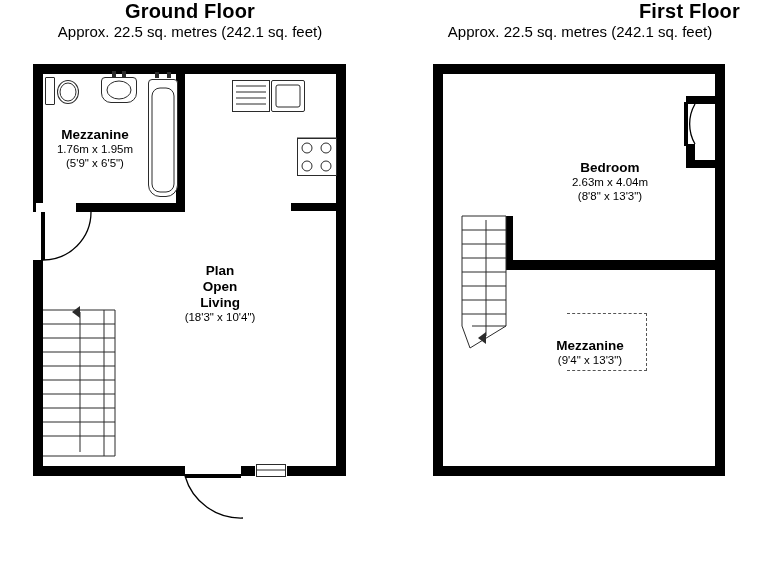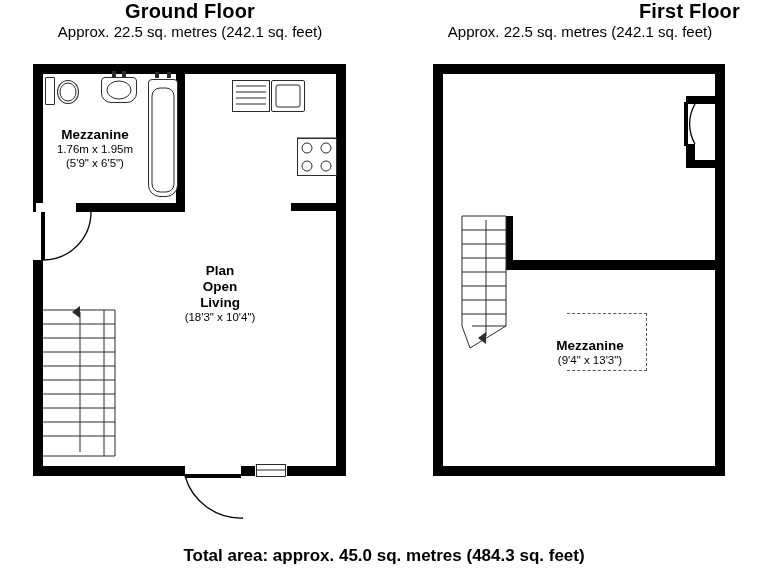--- a/index.html
+++ b/index.html
@@ -155,20 +155,25 @@
 
   <div class="wall" style="left:686px; top:96px; width:9px; height:72px;"></div>
   <div class="wall" style="left:686px; top:160px; width:39px; height:8px;"></div>
   <div class="wall" style="left:686px; top:96px; width:39px; height:8px;"></div>
   <div class="white-gap" style="left:686px; top:104px; width:9px; height:40px;"></div>
 
   <div class="box" style="left:462px; top:216px; width:44px; height:122px; border:none;"></div>
 
   <div style="position:absolute; left:567px; top:313px; width:80px; height:58px; border:1px dashed #555; border-left:none; box-sizing:border-box;"></div>
 
+  <div class="room-label" style="left:520px; top:160px; width:180px;">
+    <span class="name">Bedroom</span>
+    <span class="dim">2.63m x 4.04m</span>
+    <span class="dim">(8'8" x 13'3")</span>
+  </div>
 
   <div class="room-label" style="left:495px; top:338px; width:190px;">
     <span class="name">Mezzanine</span>
     <span class="dim">(9'4" x 13'3")</span>
   </div>
 
   <svg class="overlay" viewBox="0 0 768 576" xmlns="http://www.w3.org/2000/svg">
 
     <g stroke="#2b2b2b" stroke-width="1" fill="none">
 
@@ -245,15 +250,14 @@
       <line x1="462" y1="286" x2="506" y2="286"></line>
       <line x1="462" y1="300" x2="506" y2="300"></line>
       <line x1="462" y1="314" x2="506" y2="314"></line>
       <line x1="472" y1="326" x2="506" y2="326"></line>
       <path d="M 486 332 L 486 344 L 478 338 Z" fill="#2b2b2b" stroke="none"></path>
       <line x1="486" y1="220" x2="486" y2="336" stroke="#2b2b2b" stroke-width="1"></line>
     </g>
 
   </svg>
 
-  <div class="total-area">Total area: approx. 45.0 sq. metres (484.3 sq. feet)</div>
 
 </div>
 
 </body></html>

